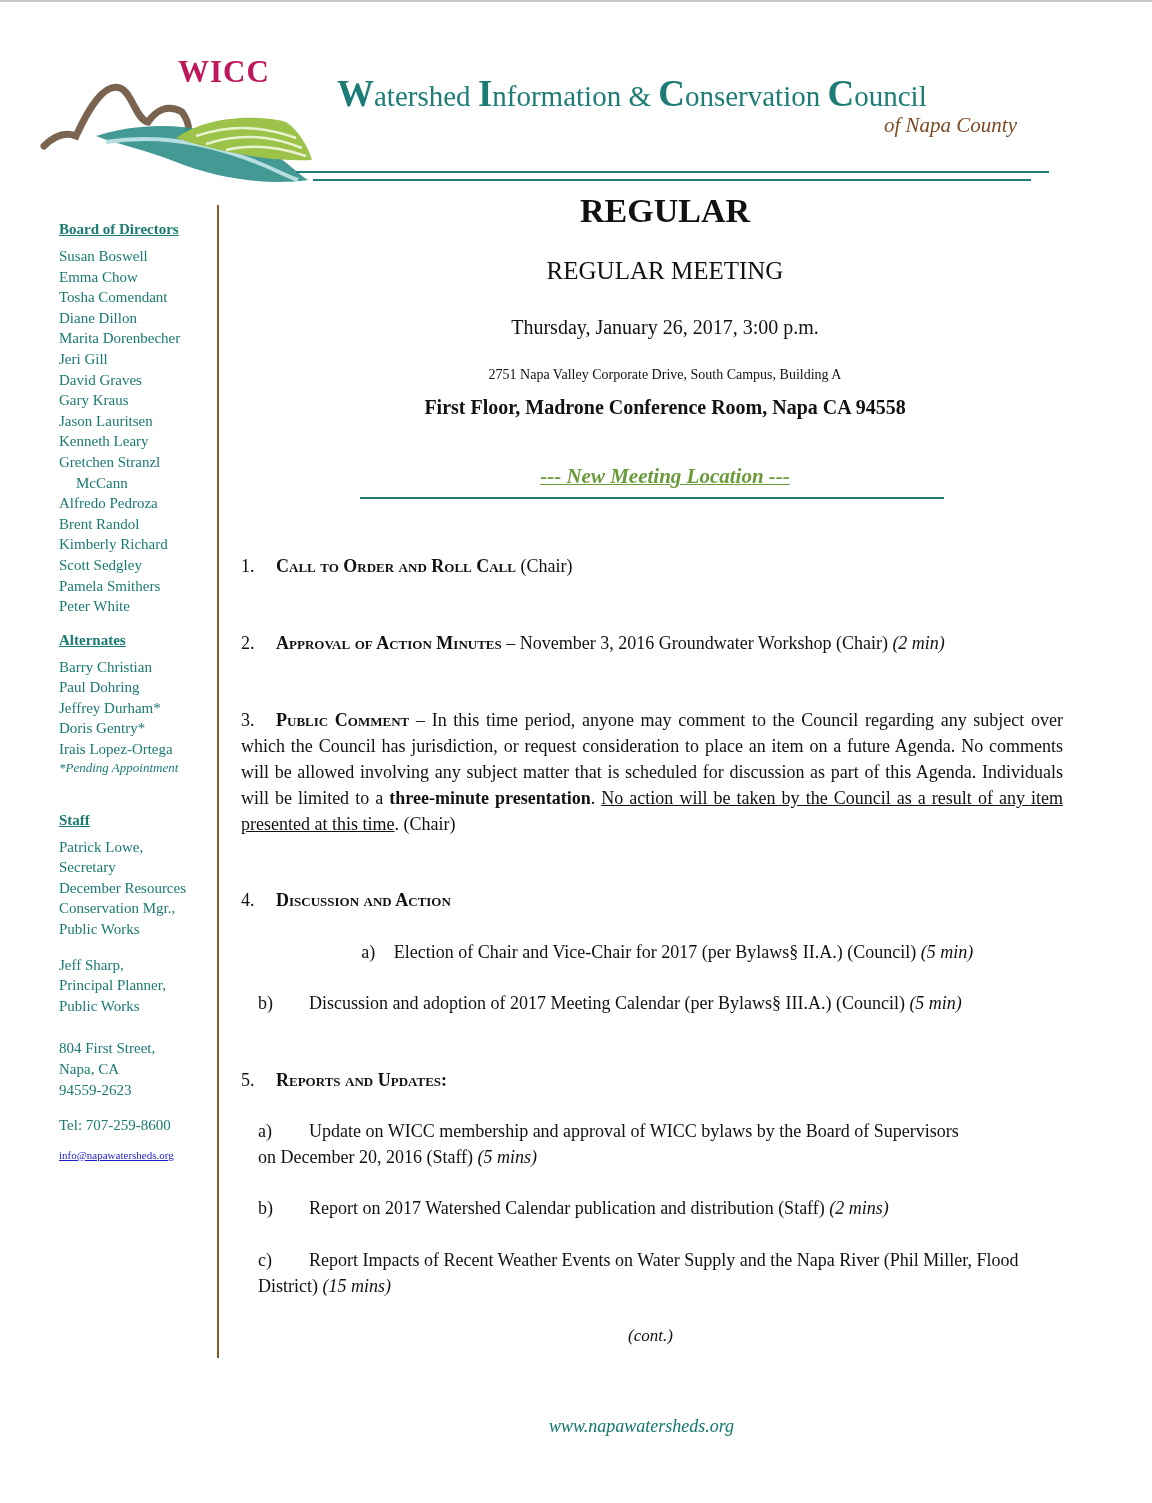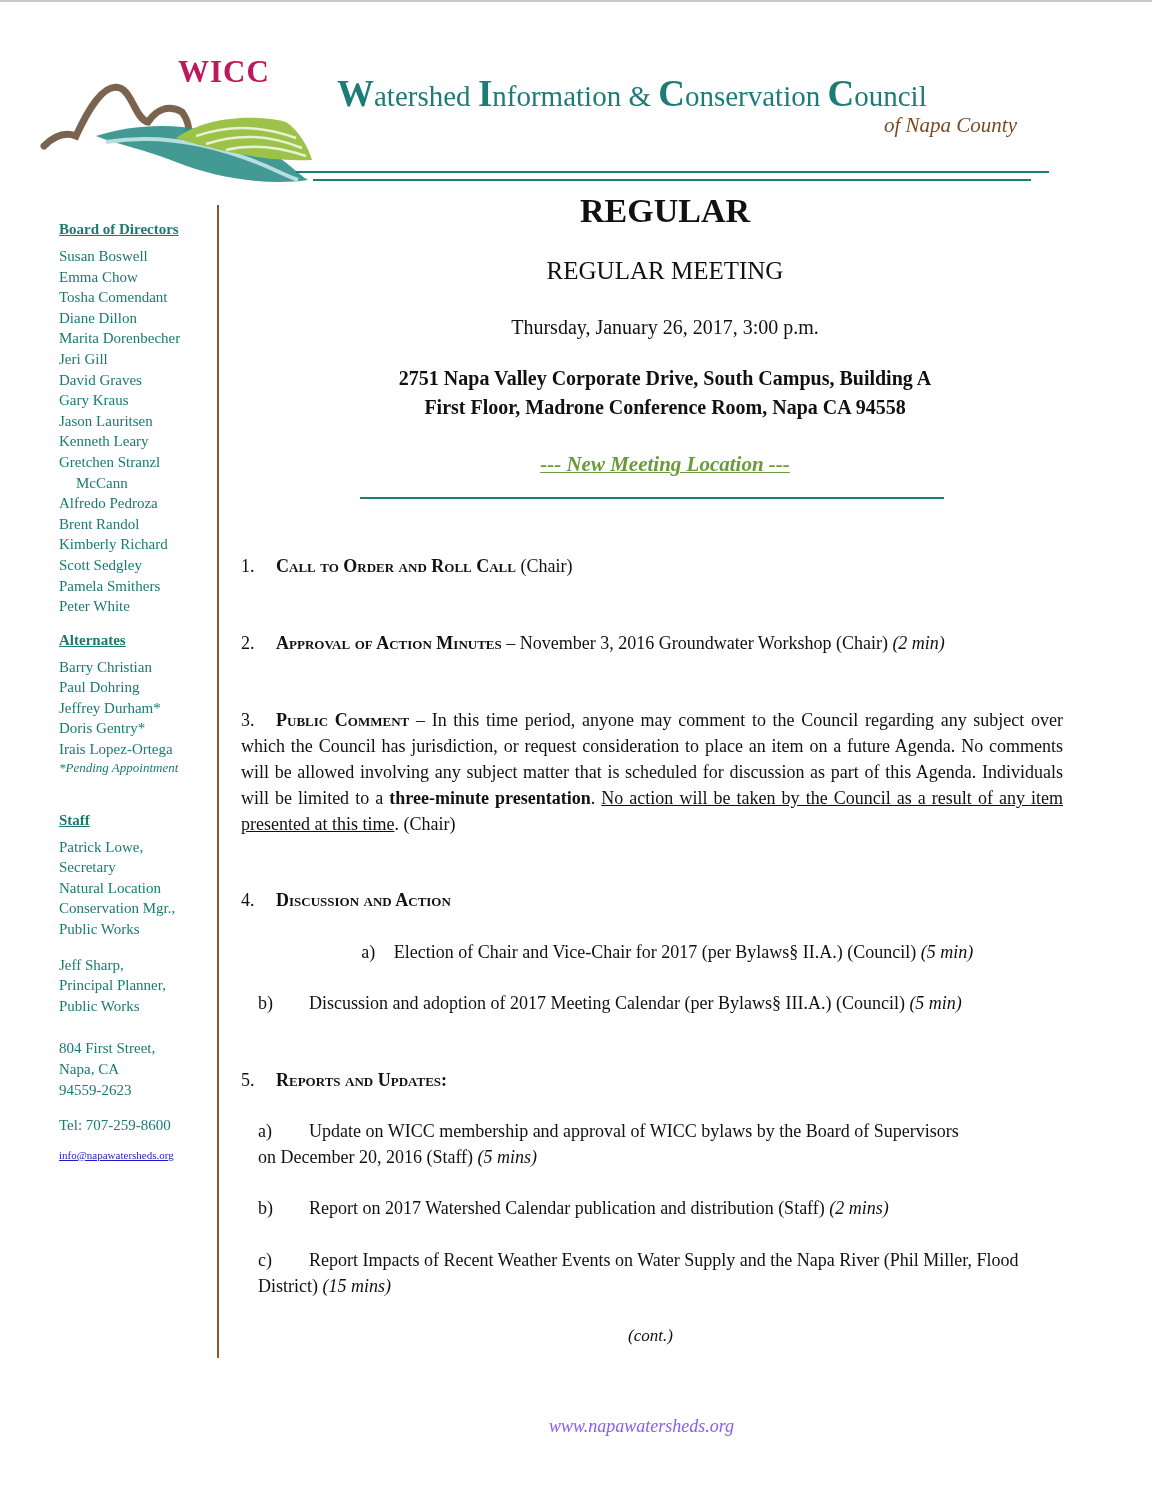--- a/index.html
+++ b/index.html
@@ -20,37 +20,37 @@
   .sb-head { font-weight:bold; text-decoration:underline; font-size:15px; margin-bottom:8px; display:block; }
   .sb-item { line-height:20.6px; display:block; }
   .sb-indent { padding-left:17px; }
   .sb-note { font-style:italic; font-size:13px; margin-top:0; display:block; }
   .sb-email { font-size:11px; color:#1c1ccf; text-decoration:underline; display:block; }
 
   .center { position:absolute; left:240px; width:850px; text-align:center; }
   .agenda-title { top:192px; left:240px; width:850px; font-weight:bold; font-size:34px; }
   .meeting-type { top:257px; font-size:25px; }
   .meeting-date { top:316px; font-size:20px; }
-  .addr1 { top:367px; font-weight:bold; font-size:20px; }
+  .addr1 { top:367px; font-weight:normal; font-size:14px; }
   .addr2 { top:396px; font-weight:bold; font-size:20px; }
-  .new-loc { top:452px; font-style:italic; font-weight:bold; font-size:21px; color:#6a9a3a; }
+  .new-loc { top:464px; font-style:italic; font-weight:bold; font-size:21px; color:#6a9a3a; }
   .new-loc span { text-decoration:underline; text-decoration-thickness:1px; }
   .center-rule { position:absolute; left:360px; top:497px; width:584px; height:2px; background:#1d7d76; }
 
   .item { position:absolute; left:241px; width:822px; font-size:18px; line-height:26px; color:#111; }
   .num { display:inline-block; width:35px; }
   .sc { font-variant:small-caps; font-weight:bold; }
   .it { font-style:italic; }
   .b { font-weight:bold; }
   .u { text-decoration:underline; }
   .just { text-align:justify; }
   .sub { position:absolute; left:258px; width:800px; font-size:18px; line-height:26px; }
   .sub .lbl { display:inline-block; width:51px; }
   .cont { position:absolute; left:628px; top:1326px; font-style:italic; font-size:17px; }
-  .footer-url { position:absolute; left:549px; top:1416px; font-style:italic; font-size:18px; color:#8b5cf6; }
+  .footer-url { position:absolute; left:549px; top:1416px; font-style:italic; font-size:18px; color:#0f766e; }
 </style>
 </head>
 <body>
 
 <div class="topbar"></div>
 
 <div class="logo">
   <svg width="290" height="140" viewBox="0 0 290 140">
     <path d="M8,96 C20,84 30,82 40,86 C52,60 68,32 84,38 C96,42 100,70 112,72 C120,60 132,54 146,62 C152,70 154,80 152,88" fill="none" stroke="#7a6450" stroke-width="7" stroke-linecap="round"></path>
     <path d="M60,86 C110,70 170,72 230,100 C250,110 262,124 272,130 C230,136 180,128 140,112 C110,100 80,94 60,86 Z" fill="#2f8f8a" opacity="0.9"></path>
@@ -99,21 +99,21 @@
     <span class="sb-item">Jeffrey Durham*</span>
     <span class="sb-item">Doris Gentry*</span>
     <span class="sb-item">Irais Lopez-Ortega</span>
   </div>
   <span class="sb-note">*Pending Appointment</span>
 
   <span class="sb-head" style="margin-top:36px;">Staff</span>
   <div>
     <span class="sb-item">Patrick Lowe,</span>
     <span class="sb-item">Secretary</span>
-    <span class="sb-item">Natural Location</span>
+    <span class="sb-item">December Resources</span>
     <span class="sb-item">Conservation Mgr.,</span>
     <span class="sb-item">Public Works</span>
   </div>
   <div style="margin-top:15px;">
     <span class="sb-item">Jeff Sharp,</span>
     <span class="sb-item">Principal Planner,</span>
     <span class="sb-item">Public Works</span>
   </div>
 
   <div style="margin-top:22px;">

